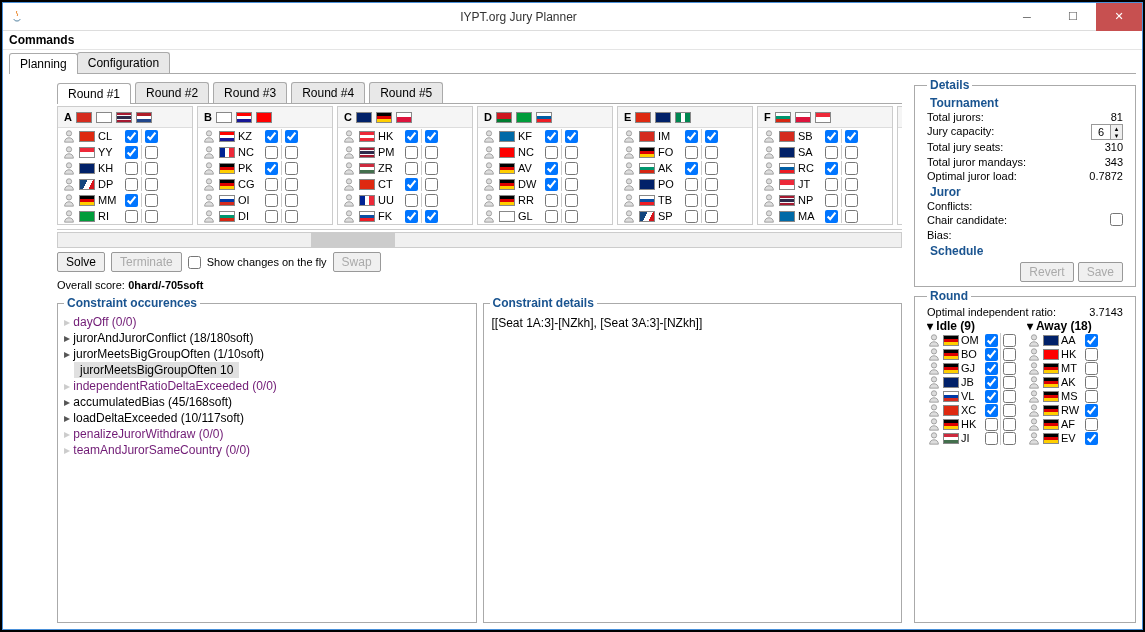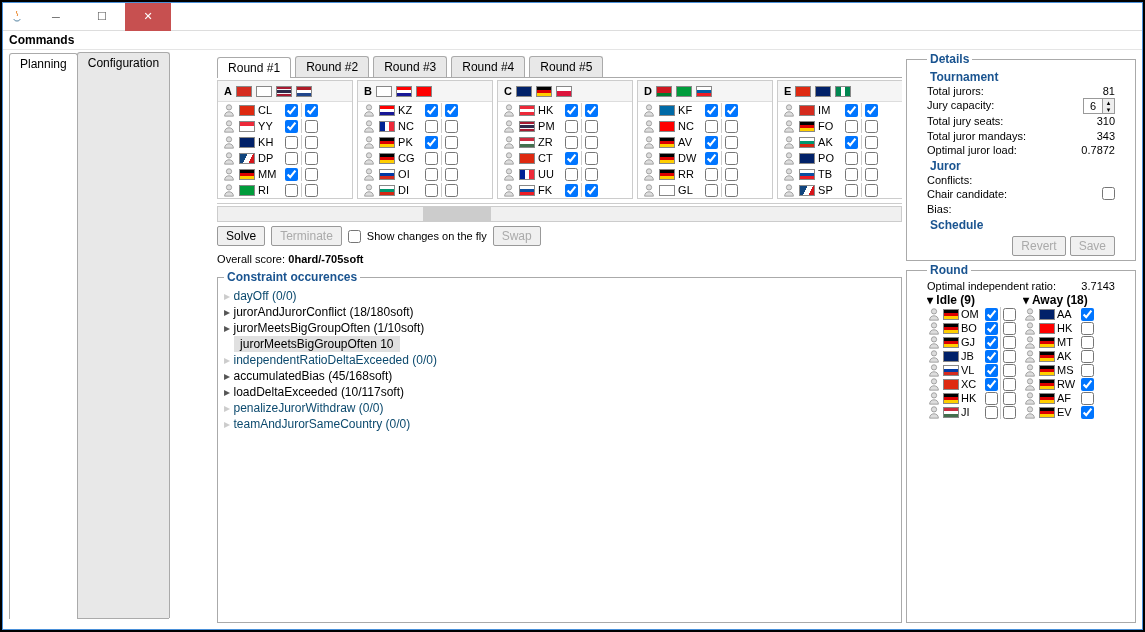--- a/index.html
+++ b/index.html
@@ -6,21 +6,21 @@
 body { background: #000; padding: 2px; width: 1145px; height: 632px; overflow: hidden; }
 .window { background: #fff; width: 1141px; height: 628px; display: flex; flex-direction: column; border: 1px solid #4a90d9; }
 .titlebar { background: #fff; height: 28px; display: flex; align-items: center; padding: 0 0 0 6px; border-bottom: 1px solid #ddd; }
 .titlebar .java-icon { width: 16px; height: 16px; margin-right: 8px; }
 .titlebar .title { flex: 1; text-align: center; font-weight: 400; color: #333; font-size: 12px; }
 .win-btns { display: flex; }
 .win-btn { width: 46px; height: 28px; display: flex; align-items: center; justify-content: center; color: #555; }
 .win-btn.close { background: #c75050; color: #fff; }
 .menubar { background: #fff; padding: 2px 6px; border-bottom: 1px solid #e5e5e5; }
 .menubar span { font-weight: bold; font-size: 12px; }
-.content { flex: 1; display: flex; flex-direction: row; padding: 2px 6px 6px 6px; overflow: hidden; }
+.content { flex: 1; display: flex; flex-direction: column; padding: 2px 6px 6px 6px; overflow: hidden; }
 .tabs { display: flex; border-bottom: 1px solid #aaa; margin-bottom: 4px; }
 .tab { background: #e8e8e8; border: 1px solid #aaa; border-bottom: none; padding: 3px 10px; margin-right: -1px; border-radius: 3px 3px 0 0; cursor: pointer; font-size: 12px; }
 .tab.active { background: #fff; position: relative; top: 1px; }
 .main-row { display: flex; gap: 4px; flex: 1; overflow: hidden; }
 .left-col { flex: 1; display: flex; flex-direction: column; overflow: hidden; margin-left: 48px; }
 .right-col { width: 230px; display: flex; flex-direction: column; gap: 2px; overflow: hidden; }
 .round-tabs { display: flex; margin: 4px 0 2px 0; border-bottom: 1px solid #aaa; }
 .round-tab { background: #e8e8e8; border: 1px solid #aaa; border-bottom: none; padding: 3px 10px; margin-right: 4px; border-radius: 3px 3px 0 0; cursor: pointer; font-size: 12px; }
 .round-tab.active { background: #fff; position: relative; top: 1px; }
 .groups-scroll { overflow-x: auto; overflow-y: hidden; border-bottom: 1px solid #ccc; padding-bottom: 4px; }
@@ -36,26 +36,26 @@
 .hscroll { height: 16px; background: #f0f0f0; border: 1px solid #ccc; margin-top: 2px; position: relative; }
 .hscroll-thumb { position: absolute; left: 30%; width: 10%; height: 100%; background: #ccc; }
 .controls { display: flex; align-items: center; gap: 6px; margin: 4px 0; }
 button { padding: 2px 8px; background: #f0f0f0; border: 1px solid #999; border-radius: 2px; font-size: 12px; }
 button:disabled { color: #aaa; }
 .score { margin: 2px 0 4px 0; font-size: 12px; }
 .bottom-row { display: flex; gap: 6px; flex: 1; overflow: hidden; }
 fieldset.panel { border: 1px solid #aaa; padding: 4px 6px; flex: 1; overflow: hidden; }
 fieldset.panel legend { color: #1a5490; font-weight: bold; padding: 0 3px; font-size: 12px; }
 .tree-item { padding: 1px 0; font-size: 12px; }
-.tree-item.gray { color: #0c4a6e; }
+.tree-item.gray { color: #701a75; }
 .tree-item.child { padding-left: 16px; background: #e0e0e0; display: inline-block; margin-left: 10px; padding: 1px 6px; }
 .tree-item::before { content: "▸ "; color: #555; }
 .tree-item.gray::before { content: "▸ "; color: #ccc; }
 .tree-item.child::before { content: ""; }
-.details-fs { border: 1px solid #aaa; padding: 2px 20px; }
+.details-fs { border: 1px solid #aaa; padding: 2px 12px; margin-left: 8px; }
 .details-fs legend { color: #1a5490; font-weight: bold; padding: 0 3px; font-size: 12px; }
 .sub-fs { border: none; margin: 2px 0; }
 .sub-fs legend { color: #1a5490; font-weight: bold; font-size: 12px; }
 .kv { display: flex; justify-content: space-between; padding: 0; font-size: 12px; line-height: 1.3; }
 .kv span:first-child { flex: 1; }
 .spinner { width: 32px; display: flex; border: 1px solid #999; }
 .spinner input { width: 18px; border: none; text-align: center; font-size: 11px; }
 .spinner-btns { display:flex; flex-direction: column; width: 12px; }
 .spinner-btns span { height: 7px; font-size: 7px; line-height: 7px; text-align: center; background: #eee; border-left: 1px solid #999;}
 .small-chk { width: 13px; height: 13px; }
@@ -73,20 +73,21 @@
 </style>
 </head>
 <body>
 
 <div class="window">
   <div class="titlebar">
     <svg class="java-icon" viewBox="0 0 16 16">
         <path d="M5 10c0 1 1 2 3 2s3-1 3-2" stroke="#5382a1" fill="none"></path>
         <path d="M8 2c-2 2 2 3 0 5" stroke="#e76f00" fill="none"></path>
       </svg>
+    <span class="title">IYPT.org Jury Planner</span>
     <div class="win-btns">
       <div class="win-btn">─</div>
       <div class="win-btn">☐</div>
       <div class="win-btn close">✕</div>
     </div>
   </div>
   <div class="menubar">
     <span>Commands</span>
   </div>
   <div class="content">
@@ -618,20 +619,24 @@
           <button disabled="">Swap</button>
         </div>
         <div class="score">
           <span>Overall score:</span> <b>0hard/-705soft</b>
         </div>
         <div class="bottom-row">
           <fieldset class="panel">
             <legend>Constraint occurences</legend>
             <div id="ctree"><div class="tree-item gray">dayOff (0/0)</div><div class="tree-item ">jurorAndJurorConflict (18/180soft)</div><div class="tree-item ">jurorMeetsBigGroupOften (1/10soft)</div><div class="tree-item child">jurorMeetsBigGroupOften 10</div><div class="tree-item gray">independentRatioDeltaExceeded (0/0)</div><div class="tree-item ">accumulatedBias (45/168soft)</div><div class="tree-item ">loadDeltaExceeded (10/117soft)</div><div class="tree-item gray">penalizeJurorWithdraw (0/0)</div><div class="tree-item gray">teamAndJurorSameCountry (0/0)</div></div>
           </fieldset>
+          <fieldset class="panel">
+            <legend>Constraint details</legend>
+            <div class="constraint-text">[[Seat 1A:3]-[NZkh], [Seat 3A:3]-[NZkh]]</div>
+          </fieldset>
         </div>
       </div>
       <div class="right-col">
         <fieldset class="details-fs">
           <legend>Details</legend>
           <fieldset class="sub-fs">
               <legend>Tournament</legend>
             <div class="kv">
                 <span>Total jurors:</span>
                 <span>81</span>

